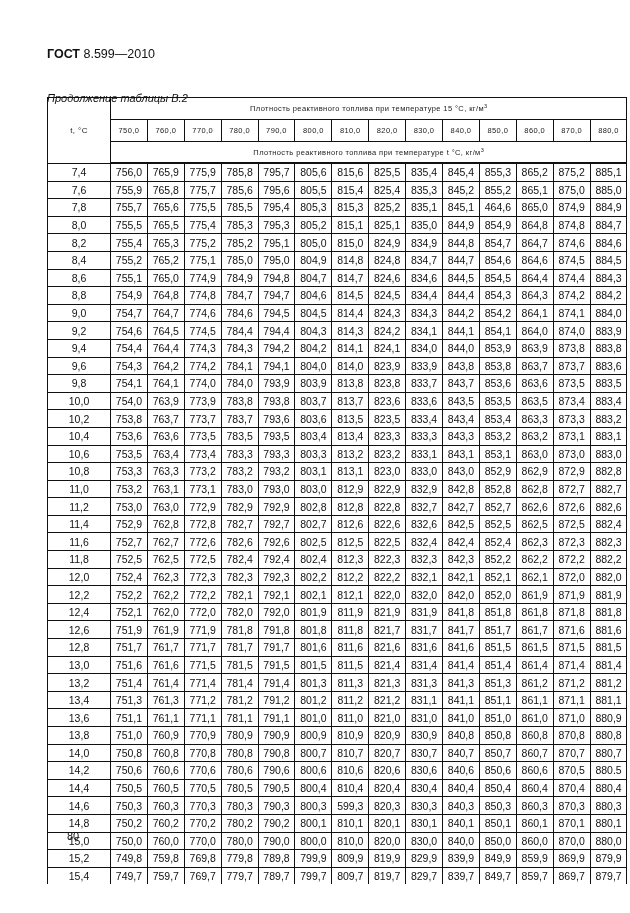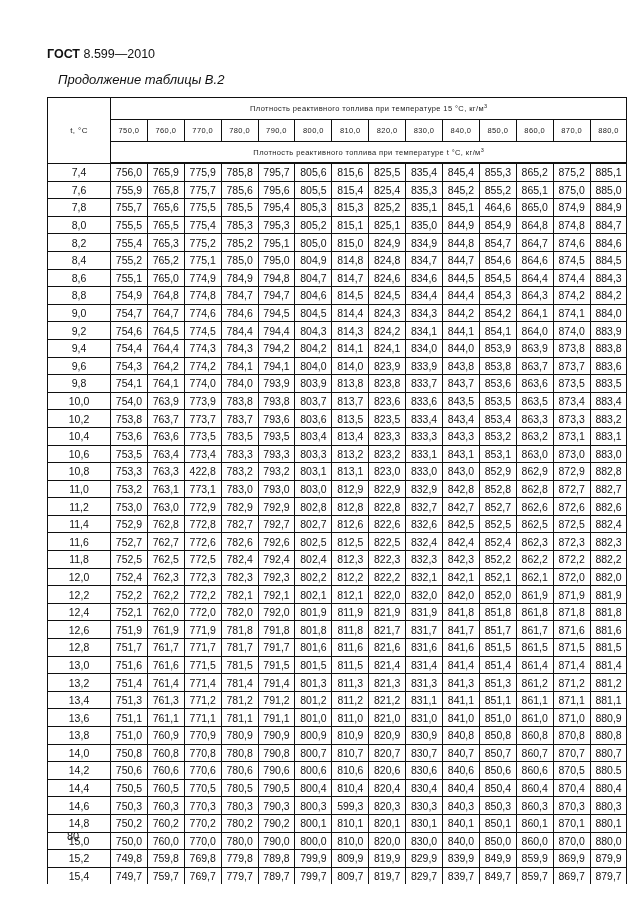--- a/index.html
+++ b/index.html
@@ -6,22 +6,22 @@
     body {
       width: 630px; height: 913px; position: relative; overflow: hidden;
       font-family: "Liberation Sans", "DejaVu Sans", sans-serif; color: #111;
     }
     .doc-header {
       position: absolute; left: 47px; top: 47px;
       font-size: 12.5px; letter-spacing: 0;
     }
     .doc-header .std-bold { font-weight: bold; text-align: right; }
     .continuation {
-      position: absolute; left: 47px; top: 72px;
-      font-size: 13px; font-style: italic; margin-left: 11px;
+      position: absolute; left: 47px; top: 92px;
+      font-size: 11px; font-style: italic;
     }
     table.dens {
       position: absolute; left: 47px; top: 97px;
       border-collapse: collapse;
       table-layout: fixed;
       width: 542px;
     }
     table.dens td, table.dens th {
       border: 1px solid #111;
       padding: 0;
@@ -393,21 +393,21 @@
         <td>843,1</td>
         <td>853,1</td>
         <td>863,0</td>
         <td>873,0</td>
         <td>883,0</td>
       </tr>
       <tr>
         <td>10,8</td>
         <td>753,3</td>
         <td>763,3</td>
-        <td>422,8</td>
+        <td>773,2</td>
         <td>783,2</td>
         <td>793,2</td>
         <td>803,1</td>
         <td>813,1</td>
         <td>823,0</td>
         <td>833,0</td>
         <td>843,0</td>
         <td>852,9</td>
         <td>862,9</td>
         <td>872,9</td>

